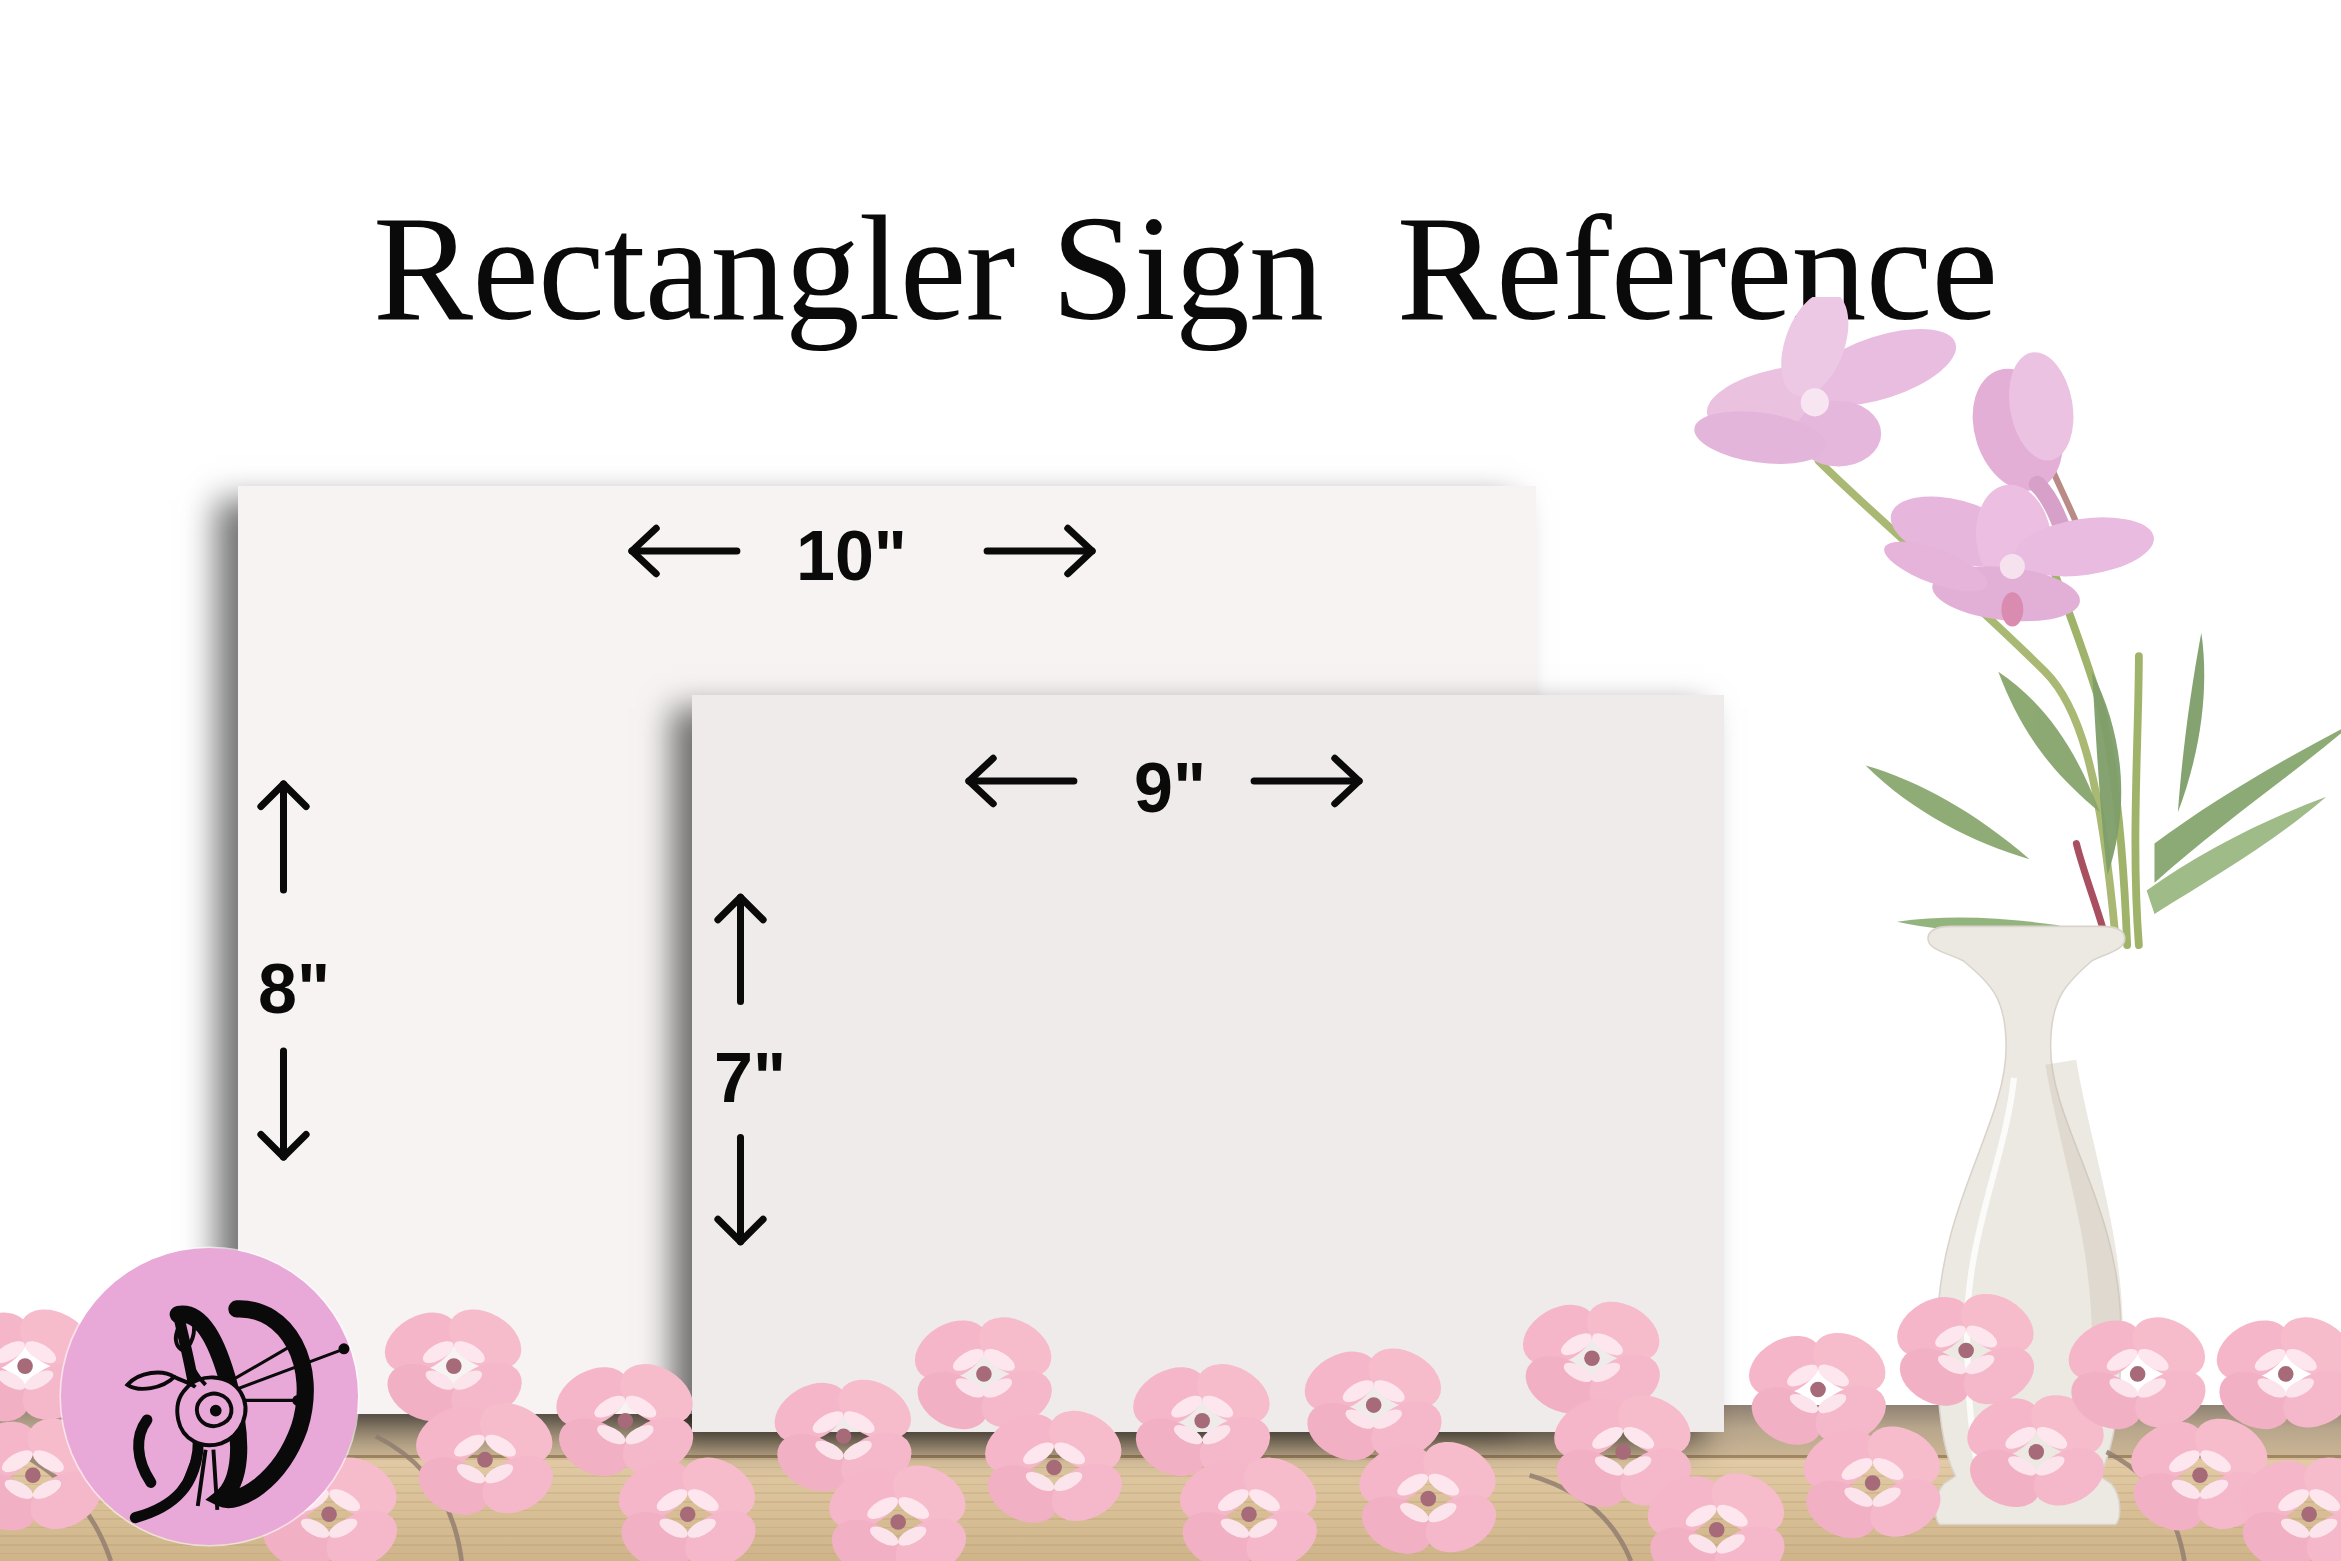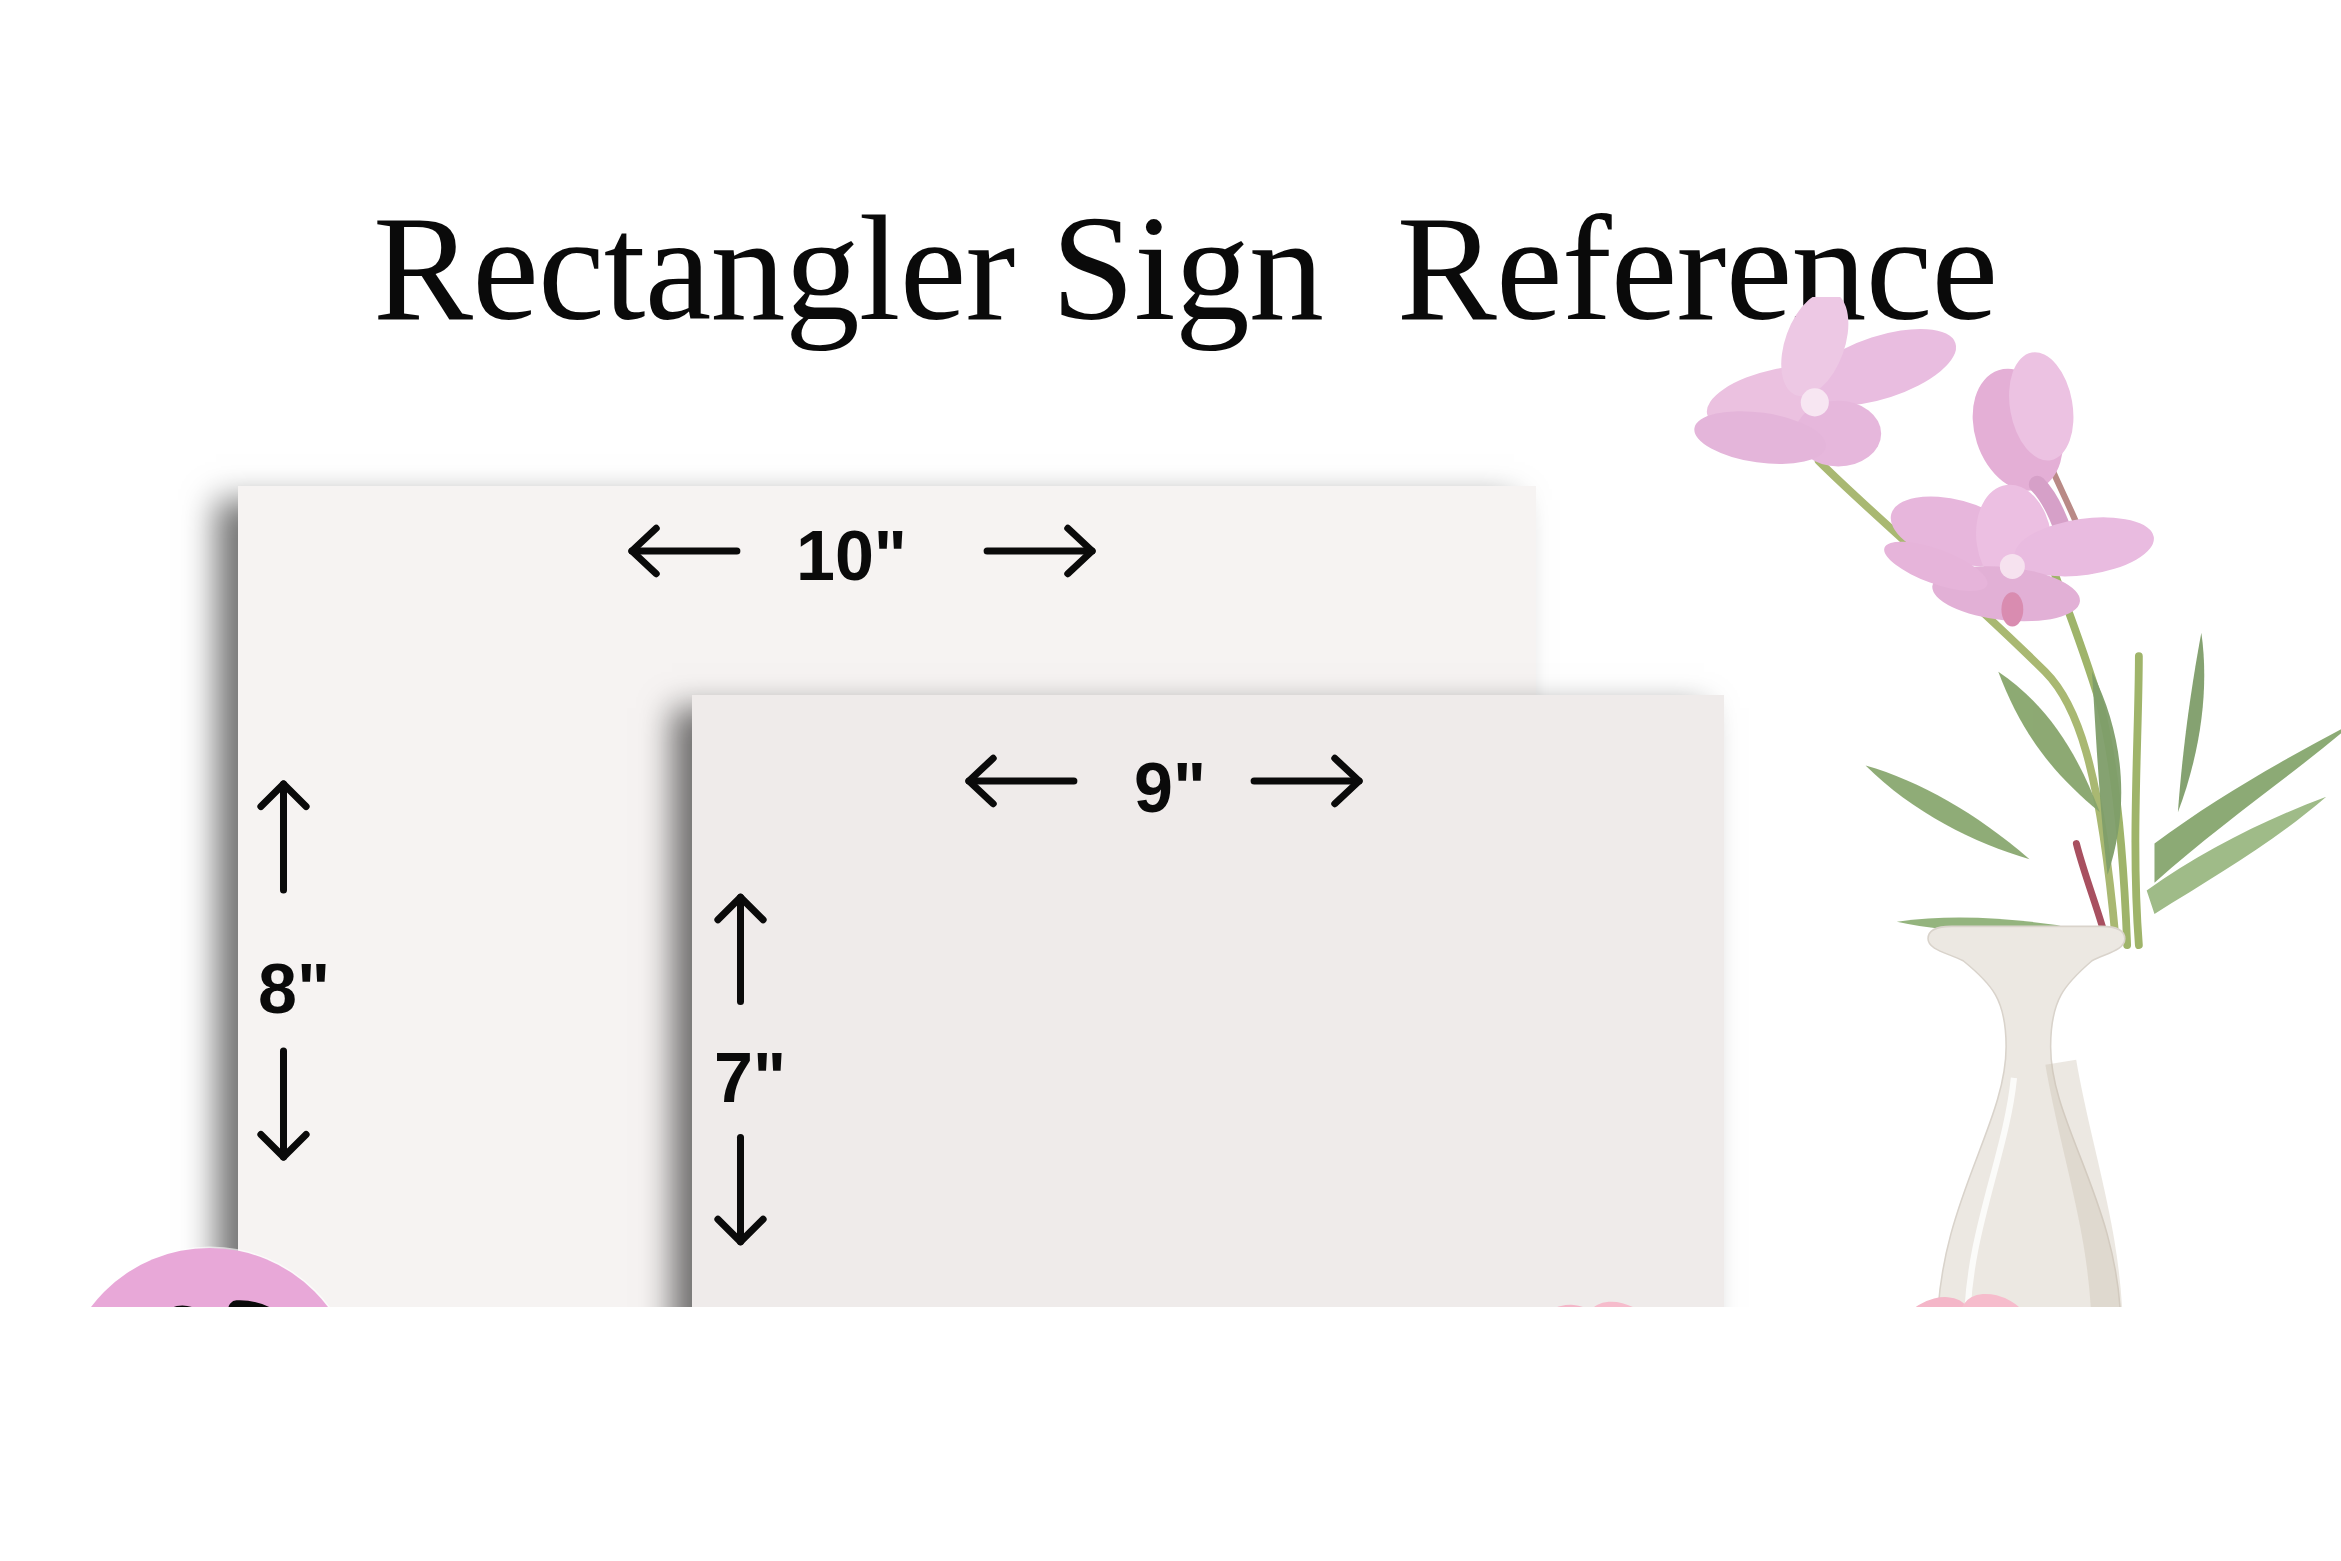--- a/index.html
+++ b/index.html
@@ -1,18 +1,18 @@
 <!DOCTYPE html>
 <html style="font-size:12.5px"><head>
 <meta charset="utf-8">
 <style>
   html, body { margin: 0; padding: 0; background: #ffffff; }
   body { width: 2342px; height: 1561px; overflow: hidden; position: relative; font-family: "Liberation Sans", sans-serif; }
   .abs { position: absolute; }
-  #canvas { position: absolute; left: 0; top: 0; width: 2342px; height: 1307px; background: #ffffff; overflow: hidden; border-radius: 10px; }
+  #canvas { position: absolute; left: 0; top: 0; width: 2342px; height: 1561px; background: #ffffff; overflow: hidden; }
 
   
   #title {
     position: absolute; left: 373px; top: 178px; width: 1569px; height: 180px;
     font-family: "Liberation Serif", "DejaVu Serif", serif;
     font-size: 150px; line-height: 180px; color: #0a0a0a; white-space: pre;
     letter-spacing: -0.8px; text-align: left;
   }
 
   

